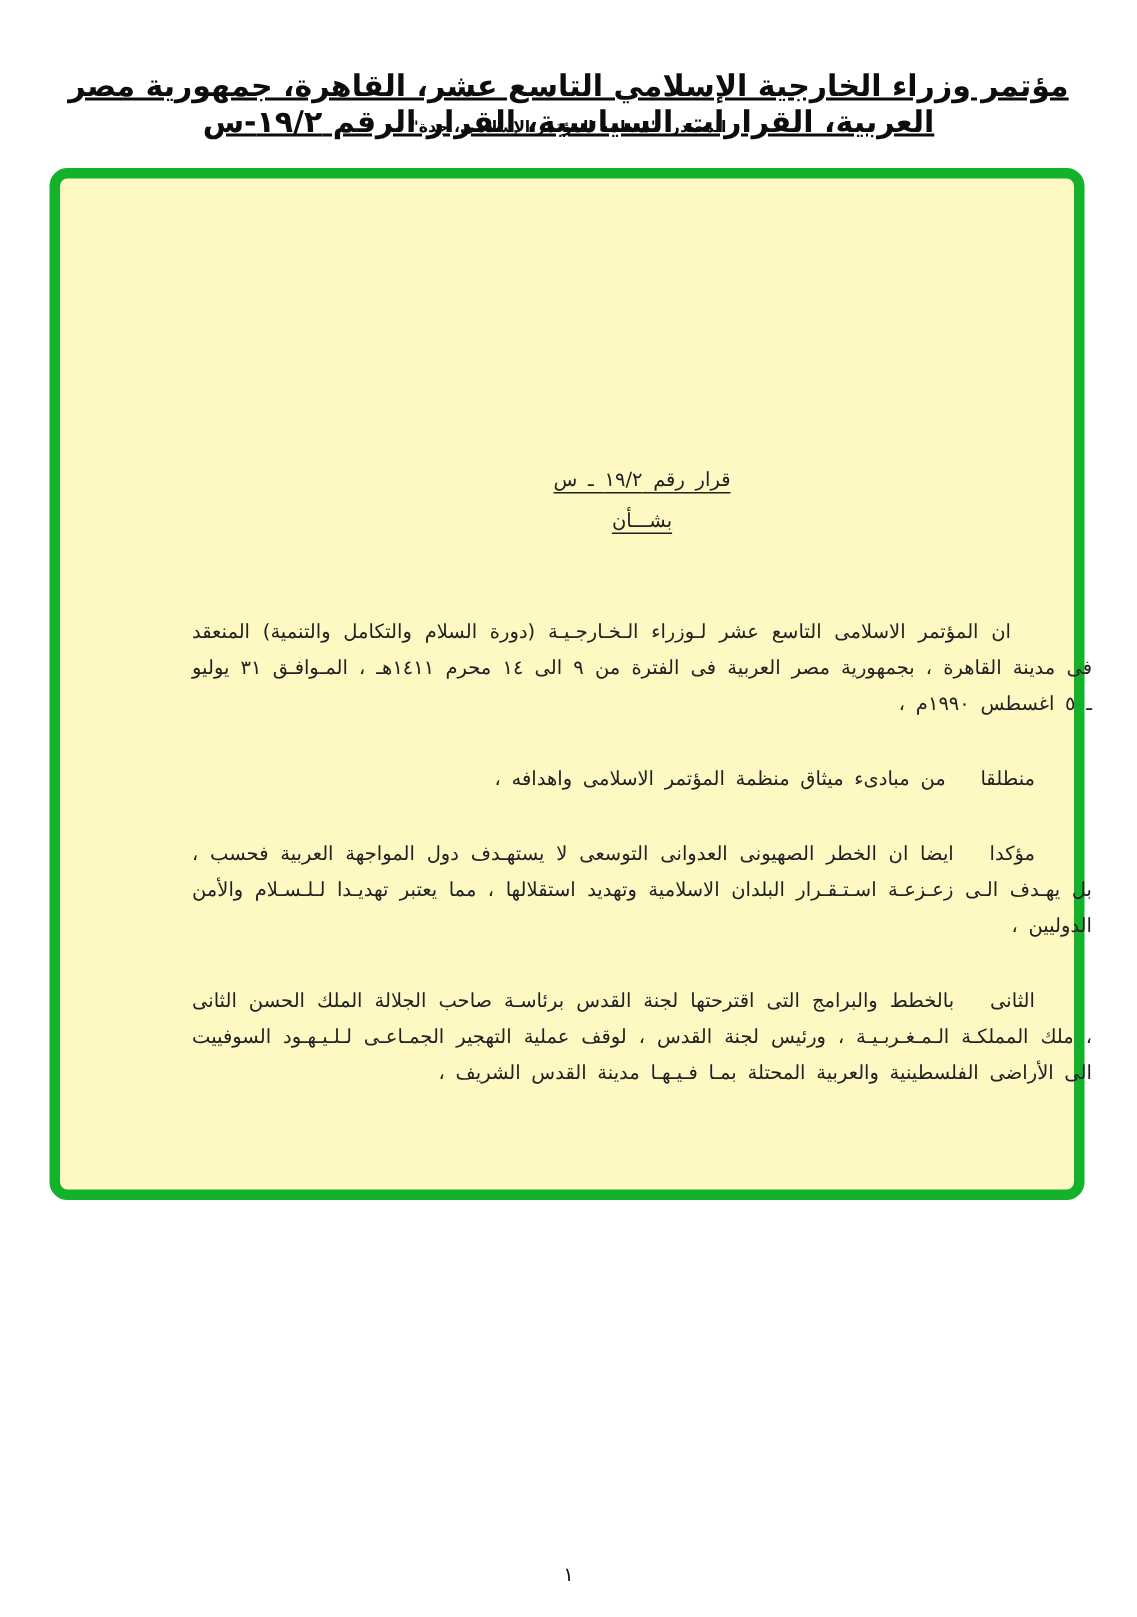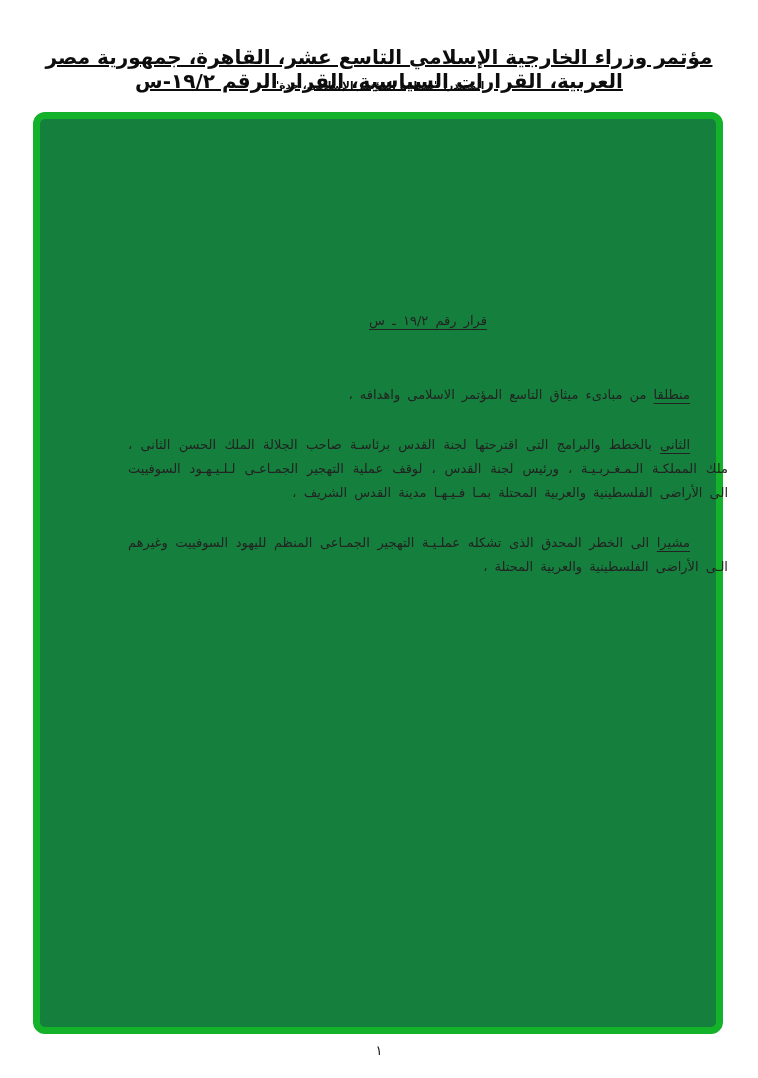--- a/index.html
+++ b/index.html
@@ -27,24 +27,24 @@
     top: 79px; left: 10px; width: 738px;
     direction: rtl;
     text-align: center;
     font-size: 10.5px;
     font-weight: bold;
     color: #0d0d0d;
   }
   .green-box {
     position: absolute;
     left: 33px; top: 112px;
-    width: 690px; height: 922px;
+    width: 690px; height: 688px;
     border: 7px solid #14b22a;
     border-radius: 12px;
-    background: #15803d;
+    background: #fef9c3;
     padding-left: 20px;
   }
   .content {
     position: absolute;
     left: 88px; top: 188px;
     width: 600px;
     direction: rtl;
     font-size: 13px;
     line-height: 24px;
     color: #222222;
@@ -62,49 +62,51 @@
     text-decoration: underline;
     text-underline-offset: 4px;
     text-decoration-thickness: 1px;
   }
   .para {
     text-align: justify;
     text-indent: 38px;
     margin-bottom: 26px;
   }
   .para .lead {
-    text-decoration: underline;
     text-underline-offset: 4px;
+    margin-left: 16px;
   }
   .page-number {
     position: absolute;
     top: 1043px; left: 0; width: 758px;
     text-align: center;
     font-size: 13px;
     color: #111111;
   }
 </style>
 </head>
 <body>
 
 <div class="doc-header">مؤتمر وزراء الخارجية الإسلامي التاسع عشر، القاهرة، جمهورية مصر العربية، القرارات السياسية، القرار الرقم ١٩/٢-س</div>
 <div class="doc-source">المصدر:  "منظمة المؤتمر الإسلامى، جدة"</div>
 
 <div class="green-box">
   <div class="content">
 
     <div class="title-block">
       <span class="title-line"><span>قرار رقم ١٩/٢ ـ س</span></span>
+      <span class="title-line"><span>بشـــأن</span></span>
     </div>
 
+    <p class="para"><span class="lead"></span><span>ان المؤتمر الاسلامى التاسع عشر لـوزراء الـخـارجـيـة (دورة السلام والتكامل والتنمية) المنعقد فى مدينة القاهرة ، بجمهورية مصر العربية فى الفترة من ٩ الى ١٤ محرم ١٤١١هـ ، المـوافـق ٣١ يوليو ـ ٥ اغسطس ١٩٩٠م ،</span></p>
 
-    <p class="para"><span class="lead">منطلقا</span><span> من مبادىء ميثاق التاسع المؤتمر الاسلامى واهدافه ،</span></p>
+    <p class="para"><span class="lead">منطلقا</span><span> من مبادىء ميثاق منظمة المؤتمر الاسلامى واهدافه ،</span></p>
 
 
+    <p class="para"><span class="lead">مؤكدا</span><span> ايضا ان الخطر الصهيونى العدوانى التوسعى لا يستهـدف دول المواجهة العربية فحسب ، بل يهـدف الـى زعـزعـة اسـتـقـرار البلدان الاسلامية وتهديد استقلالها ، مما يعتبر تهديـدا لـلـسـلام والأمن الدوليين ،</span></p>
 
     <p class="para"><span class="lead">الثانى</span><span> بالخطط والبرامج التى اقترحتها لجنة القدس برئاسـة صاحب الجلالة الملك الحسن الثانى ، ملك المملكـة الـمـغـربـيـة ، ورئيس لجنة القدس ، لوقف عملية التهجير الجمـاعـى لـلـيـهـود السوفييت الى الأراضى الفلسطينية والعربية المحتلة بمـا فـيـهـا مدينة القدس الشريف ،</span></p>
 
-    <p class="para"><span class="lead">مشيرا</span><span> الى الخطر المحدق الذى تشكله عملـيـة التهجير الجمـاعى المنظم لليهود السوفييت وغيرهم الـى الأراضى الفلسطينية والعربية المحتلة ،</span></p>
 
   </div>
 </div>
 
 <div class="page-number">١</div>
 
 </body></html>

